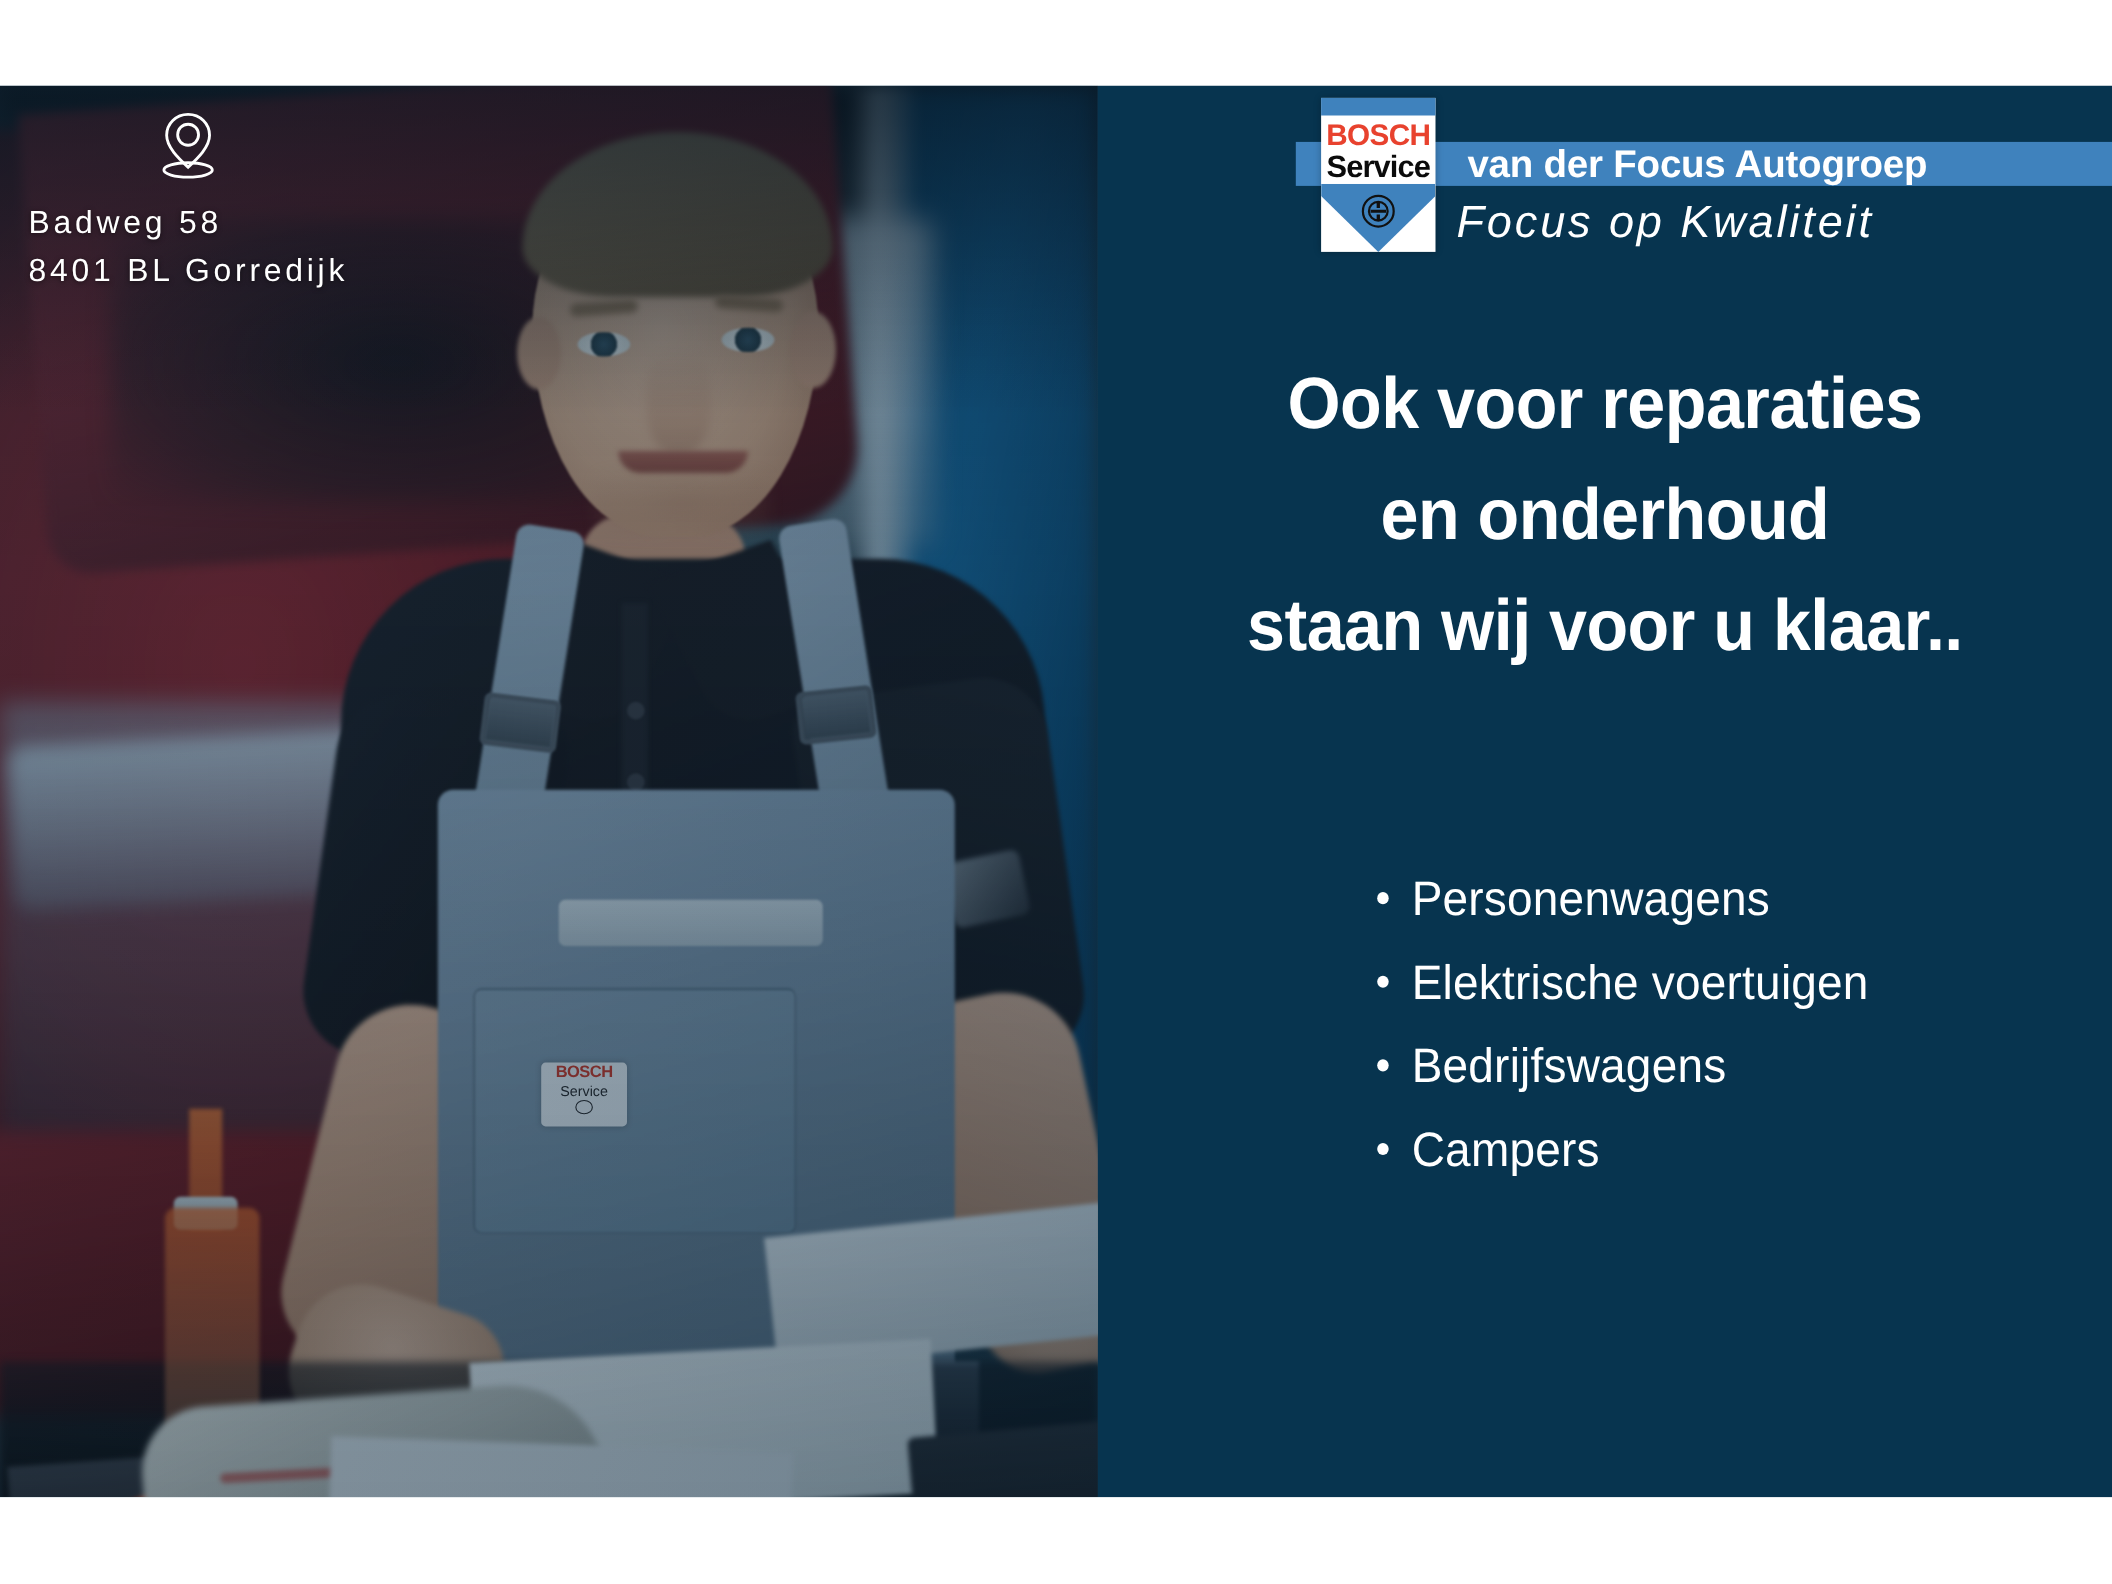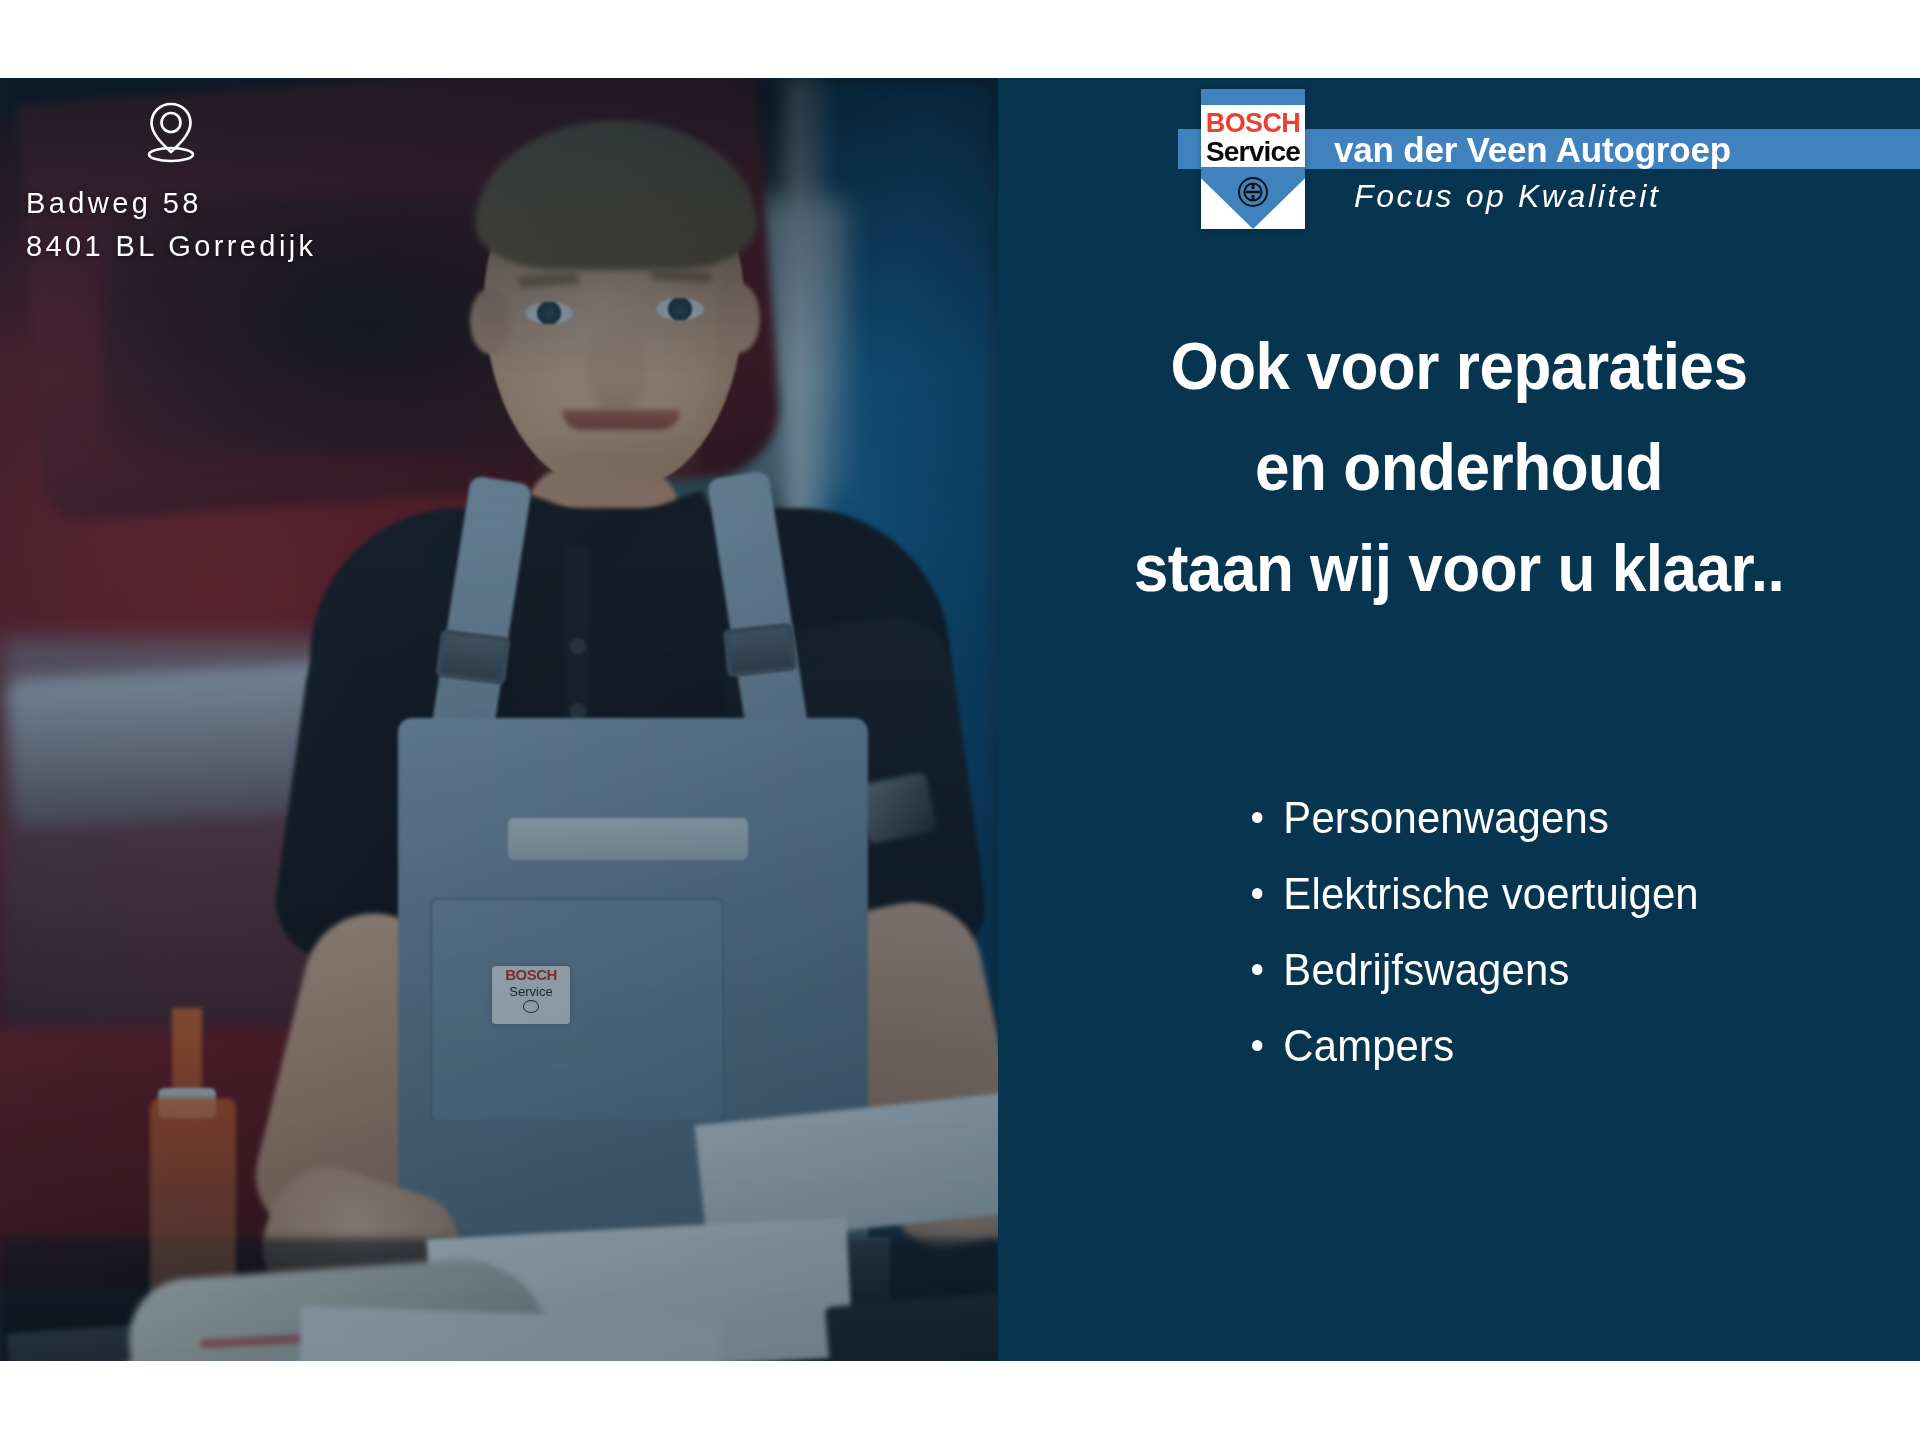--- a/index.html
+++ b/index.html
@@ -419,24 +419,24 @@
   }
   .company-name {
     position: absolute; left: 336px; top: 52px; height: 40px;
     display: flex; align-items: center;
     color: #ffffff;
     font-family: "Liberation Sans", sans-serif;
     font-weight: bold; font-size: 35px; letter-spacing: -0.2px;
     white-space: nowrap;
   }
   .tagline {
-    position: absolute; left: 356px; top: 100px;
+    position: absolute; left: 326px; top: 100px;
     color: #ffffff;
     font-family: "Liberation Sans", sans-serif;
-    font-style: italic; font-weight: 400; font-size: 32px; letter-spacing: 2.6px;
+    font-style: italic; font-weight: 400; font-size: 41px; letter-spacing: 2.6px;
     white-space: nowrap;
   }
 
   
   .headline {
     position: absolute; left: 0; top: 238px; width: 922px;
     text-align: center; color: #ffffff;
     font-family: "Liberation Sans", sans-serif;
     font-weight: bold; font-size: 66px; line-height: 101px;
     letter-spacing: -0.5px;
@@ -576,21 +576,21 @@
         <span class="bosch-mark">
           <svg viewBox="0 0 34 34" width="34" height="34" fill="none" stroke="#111111" stroke-width="2">
             <circle cx="17" cy="17" r="14"></circle>
             <circle cx="17" cy="17" r="8.5"></circle>
             <path d="M17 8.5 L17 14 M17 20 L17 25.5" stroke-width="3"></path>
             <path d="M10 17 L24 17" stroke-width="2.6"></path>
           </svg>
         </span>
       </div>
 
-      <div class="company-name">van der Veen Autogroep</div>
+      <div class="company-name">van der Focus Autogroep</div>
       <div class="tagline">Focus op Kwaliteit</div>
     </div>
 
     <div class="headline">
       <div>Ook voor reparaties</div>
       <div>en onderhoud</div>
       <div>staan wij voor u klaar..</div>
     </div>
 
     <ul class="bullets">

